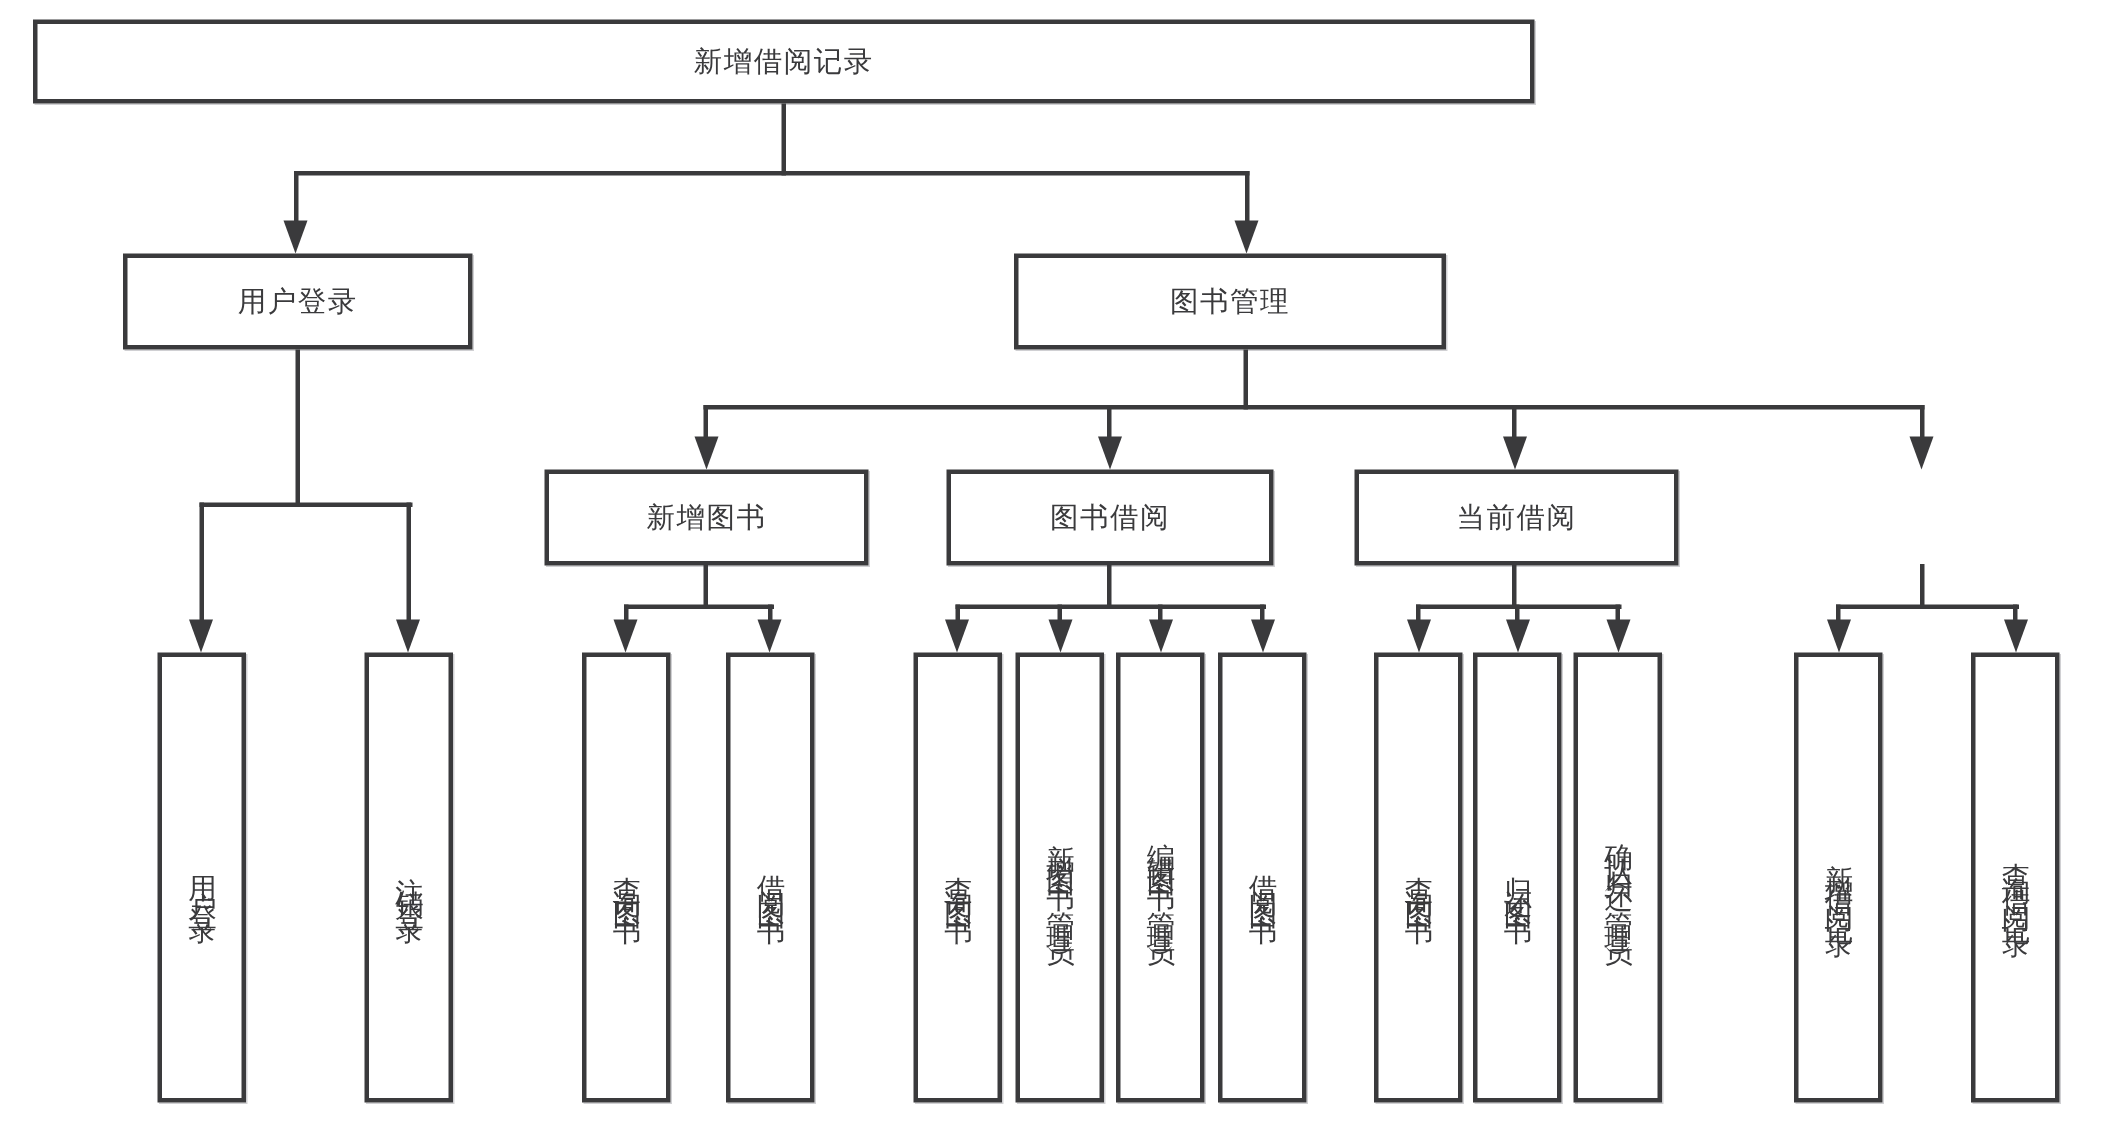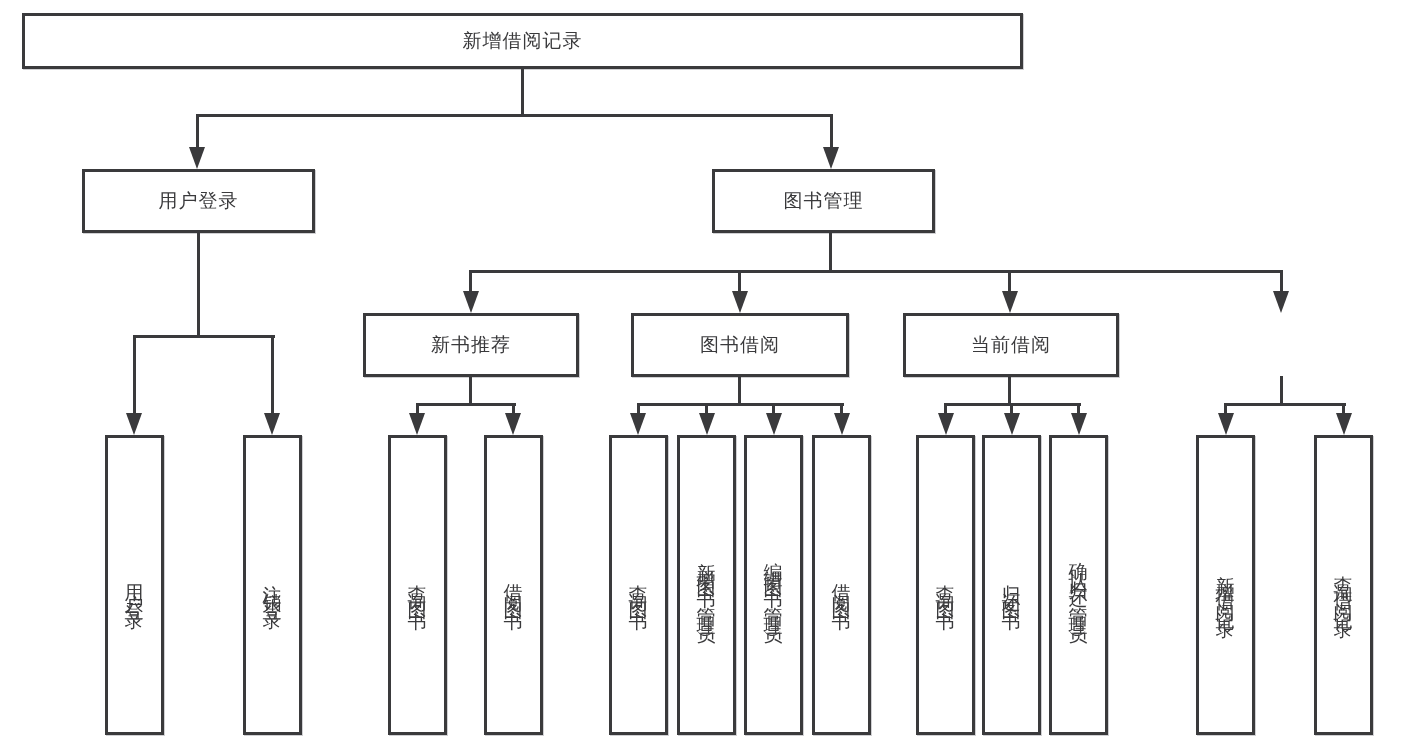--- a/index.html
+++ b/index.html
@@ -52,23 +52,23 @@
   }
 </style>
 </head>
 <body>
 
 <div class="canvas">
 
   <div class="node" style="left:22px;top:13px;width:1001px;height:56px">新增借阅记录</div>
 
   <div class="node" style="left:82px;top:169px;width:233px;height:64px">用户登录</div>
-  <div class="node" style="left:712px;top:169px;width:223px;height:64px">图书管理</div>
+  <div class="node" style="left:676px;top:169px;width:288px;height:64px">图书管理</div>
 
-  <div class="node" style="left:363px;top:313px;width:216px;height:64px">新书推荐</div>
+  <div class="node" style="left:363px;top:313px;width:216px;height:64px">新增图书</div>
   <div class="node" style="left:631px;top:313px;width:218px;height:64px">图书借阅</div>
   <div class="node" style="left:903px;top:313px;width:216px;height:64px">当前借阅</div>
 
   <div class="node v" style="left:105px;top:435px;width:59px;height:300px">用户登录</div>
   <div class="node v" style="left:243px;top:435px;width:59px;height:300px">注销登录</div>
 
   <div class="node v" style="left:388px;top:435px;width:59px;height:300px">查询图书</div>
   <div class="node v" style="left:484px;top:435px;width:59px;height:300px">借阅图书</div>
 
   <div class="node v" style="left:609px;top:435px;width:59px;height:300px">查询图书</div>

